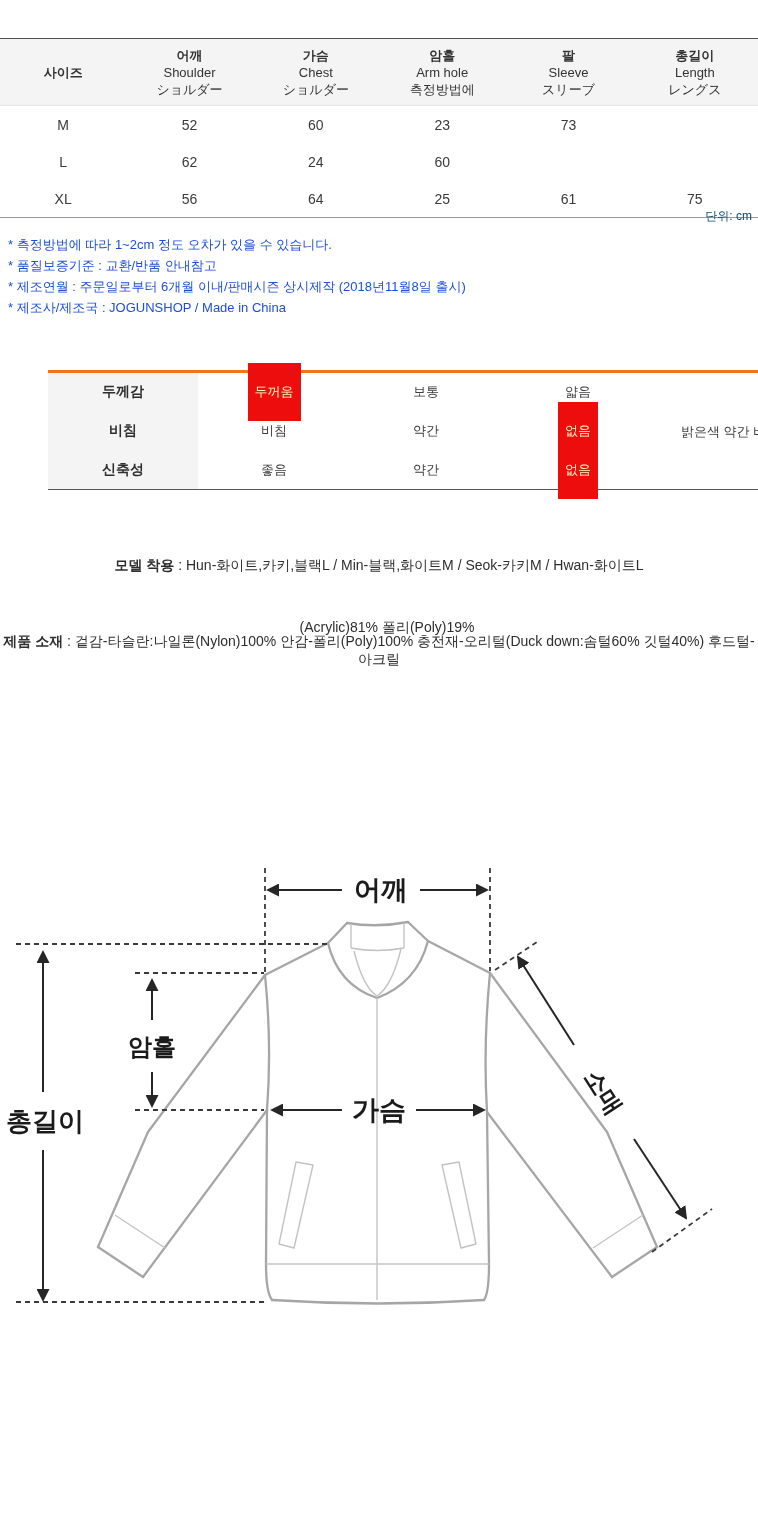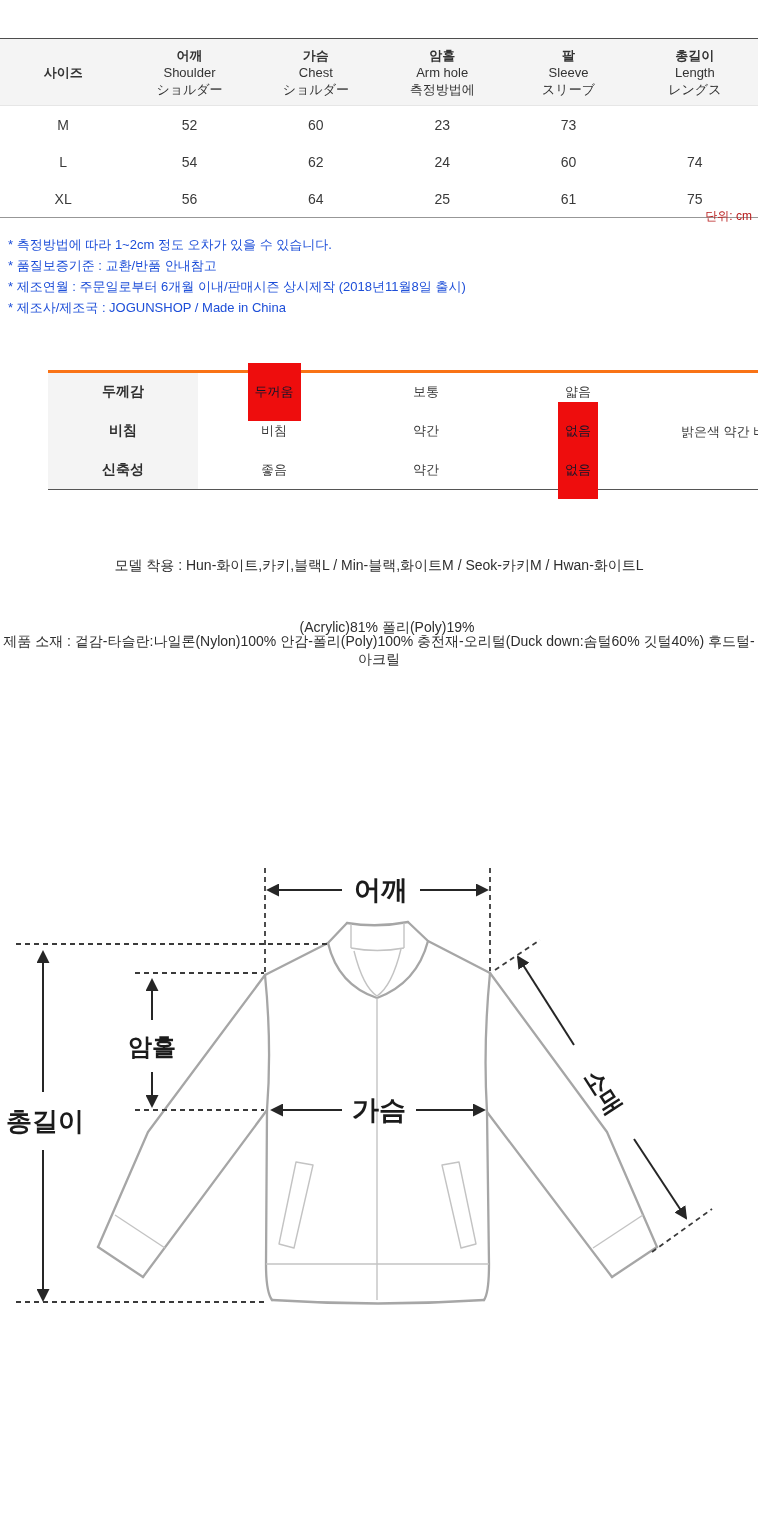--- a/index.html
+++ b/index.html
@@ -18,47 +18,47 @@
     background:#f4f4f4; border-bottom:1px solid #e6e6e6; }
   .size-table .head .cell { padding:8px 2px 7px; text-align:center;
     font-size:13px; line-height:17px; color:#333; display:flex;
     flex-direction:column; justify-content:center; min-height:53px; }
   .size-table .head .ko { font-weight:700; }
   .size-table .body-row { display:grid; grid-template-columns:repeat(6,1fr); height:37px; }
   .size-table .body-row .cell { display:flex; align-items:center; justify-content:center;
     font-size:14px; color:#3a3a3a; }
   .size-table .body-row .size-cell { font-weight:400; }
 
-  .unit-label { position:absolute; right:6px; top:208px; font-size:12px; color:#b91c1c; }
+  .unit-label { position:absolute; right:6px; top:208px; font-size:12px; color:#0c4a6e; }
 
   
   .notes { position:absolute; left:8px; top:234px; font-size:13px; color:#1d4ed8; line-height:21px; }
 
   
   .attr-table { position:absolute; left:0; top:370px; width:758px;
     border-top:3px solid #f97316; border-bottom:1px solid #555;
     display:grid; grid-template-columns:150px 152px 152px 152px 152px;
     grid-template-rows:38px 39px 39px;margin-left:48px; }
   .attr-table .label-cell { background:#f4f4f4; display:flex; align-items:center;
     justify-content:center; font-size:14px; font-weight:700; color:#2e2e2e; }
   .attr-table .opt-cell { display:flex; align-items:center; justify-content:center;
     font-size:13px; color:#3a3a3a; }
-  .attr-table .opt-cell .hl { background:#ee0d0d; color:#0f172a; padding:20px 7px; }
+  .attr-table .opt-cell .hl { background:#ee0d0d; color:#fef9c3; padding:20px 7px; }
   .attr-table .side-cell { grid-column:5; grid-row:1 / 4; display:flex; align-items:center;
     justify-content:center; text-align:right; font-size:13px; color:#3a3a3a; line-height:17px; }
   .attr-table .side-cell span { display:inline-block; max-width:104px; }
 
   
   .model-line { position:absolute; left:0; top:557px; width:758px; text-align:center;
     font-size:14px; color:#2e2e2e; }
   .material-line1 { position:absolute; left:0; top:589px; width:758px; text-align:center;
     font-size:14px; color:#2e2e2e;margin-top:44px; }
   .material-line2 { position:absolute; left:8px; top:619px; width:758px; text-align:center;
     font-size:14px; color:#2e2e2e; }
-  .b { font-weight:400; }
+  .b { font-weight:700; }
 
   
   .diagram { position:absolute; left:0; top:860px; width:758px; height:460px; }
   .diagram svg { display:block; }
   .m-line { stroke:#262626; stroke-width:2; fill:none; }
   .g-dash { stroke:#3a3a3a; stroke-width:1.8; fill:none; stroke-dasharray:5 4; }
   .jk { stroke:#a6a6a6; stroke-width:2.3; fill:none; stroke-linejoin:round; stroke-linecap:round; }
   .jk-in { stroke:#c3c3c3; stroke-width:1.4; fill:none; stroke-linejoin:round; }
   .dlabel { font-family:"Liberation Sans","DejaVu Sans",sans-serif; font-weight:700;
     fill:#1b1b1b; text-anchor:middle; }
@@ -101,25 +101,23 @@
     </div>
     <div class="body-row">
       <div class="cell size-cell">M</div>
       <div class="cell">52</div>
       <div class="cell">60</div>
       <div class="cell">23</div>
       <div class="cell">73</div>
     </div>
     <div class="body-row">
       <div class="cell size-cell">L</div>
-      <div class="cell">54</div>
       <div class="cell">62</div>
       <div class="cell">24</div>
       <div class="cell">60</div>
-      <div class="cell">74</div>
     </div>
     <div class="body-row">
       <div class="cell size-cell">XL</div>
       <div class="cell">56</div>
       <div class="cell">64</div>
       <div class="cell">25</div>
       <div class="cell">61</div>
       <div class="cell">75</div>
     </div>
   </div>

